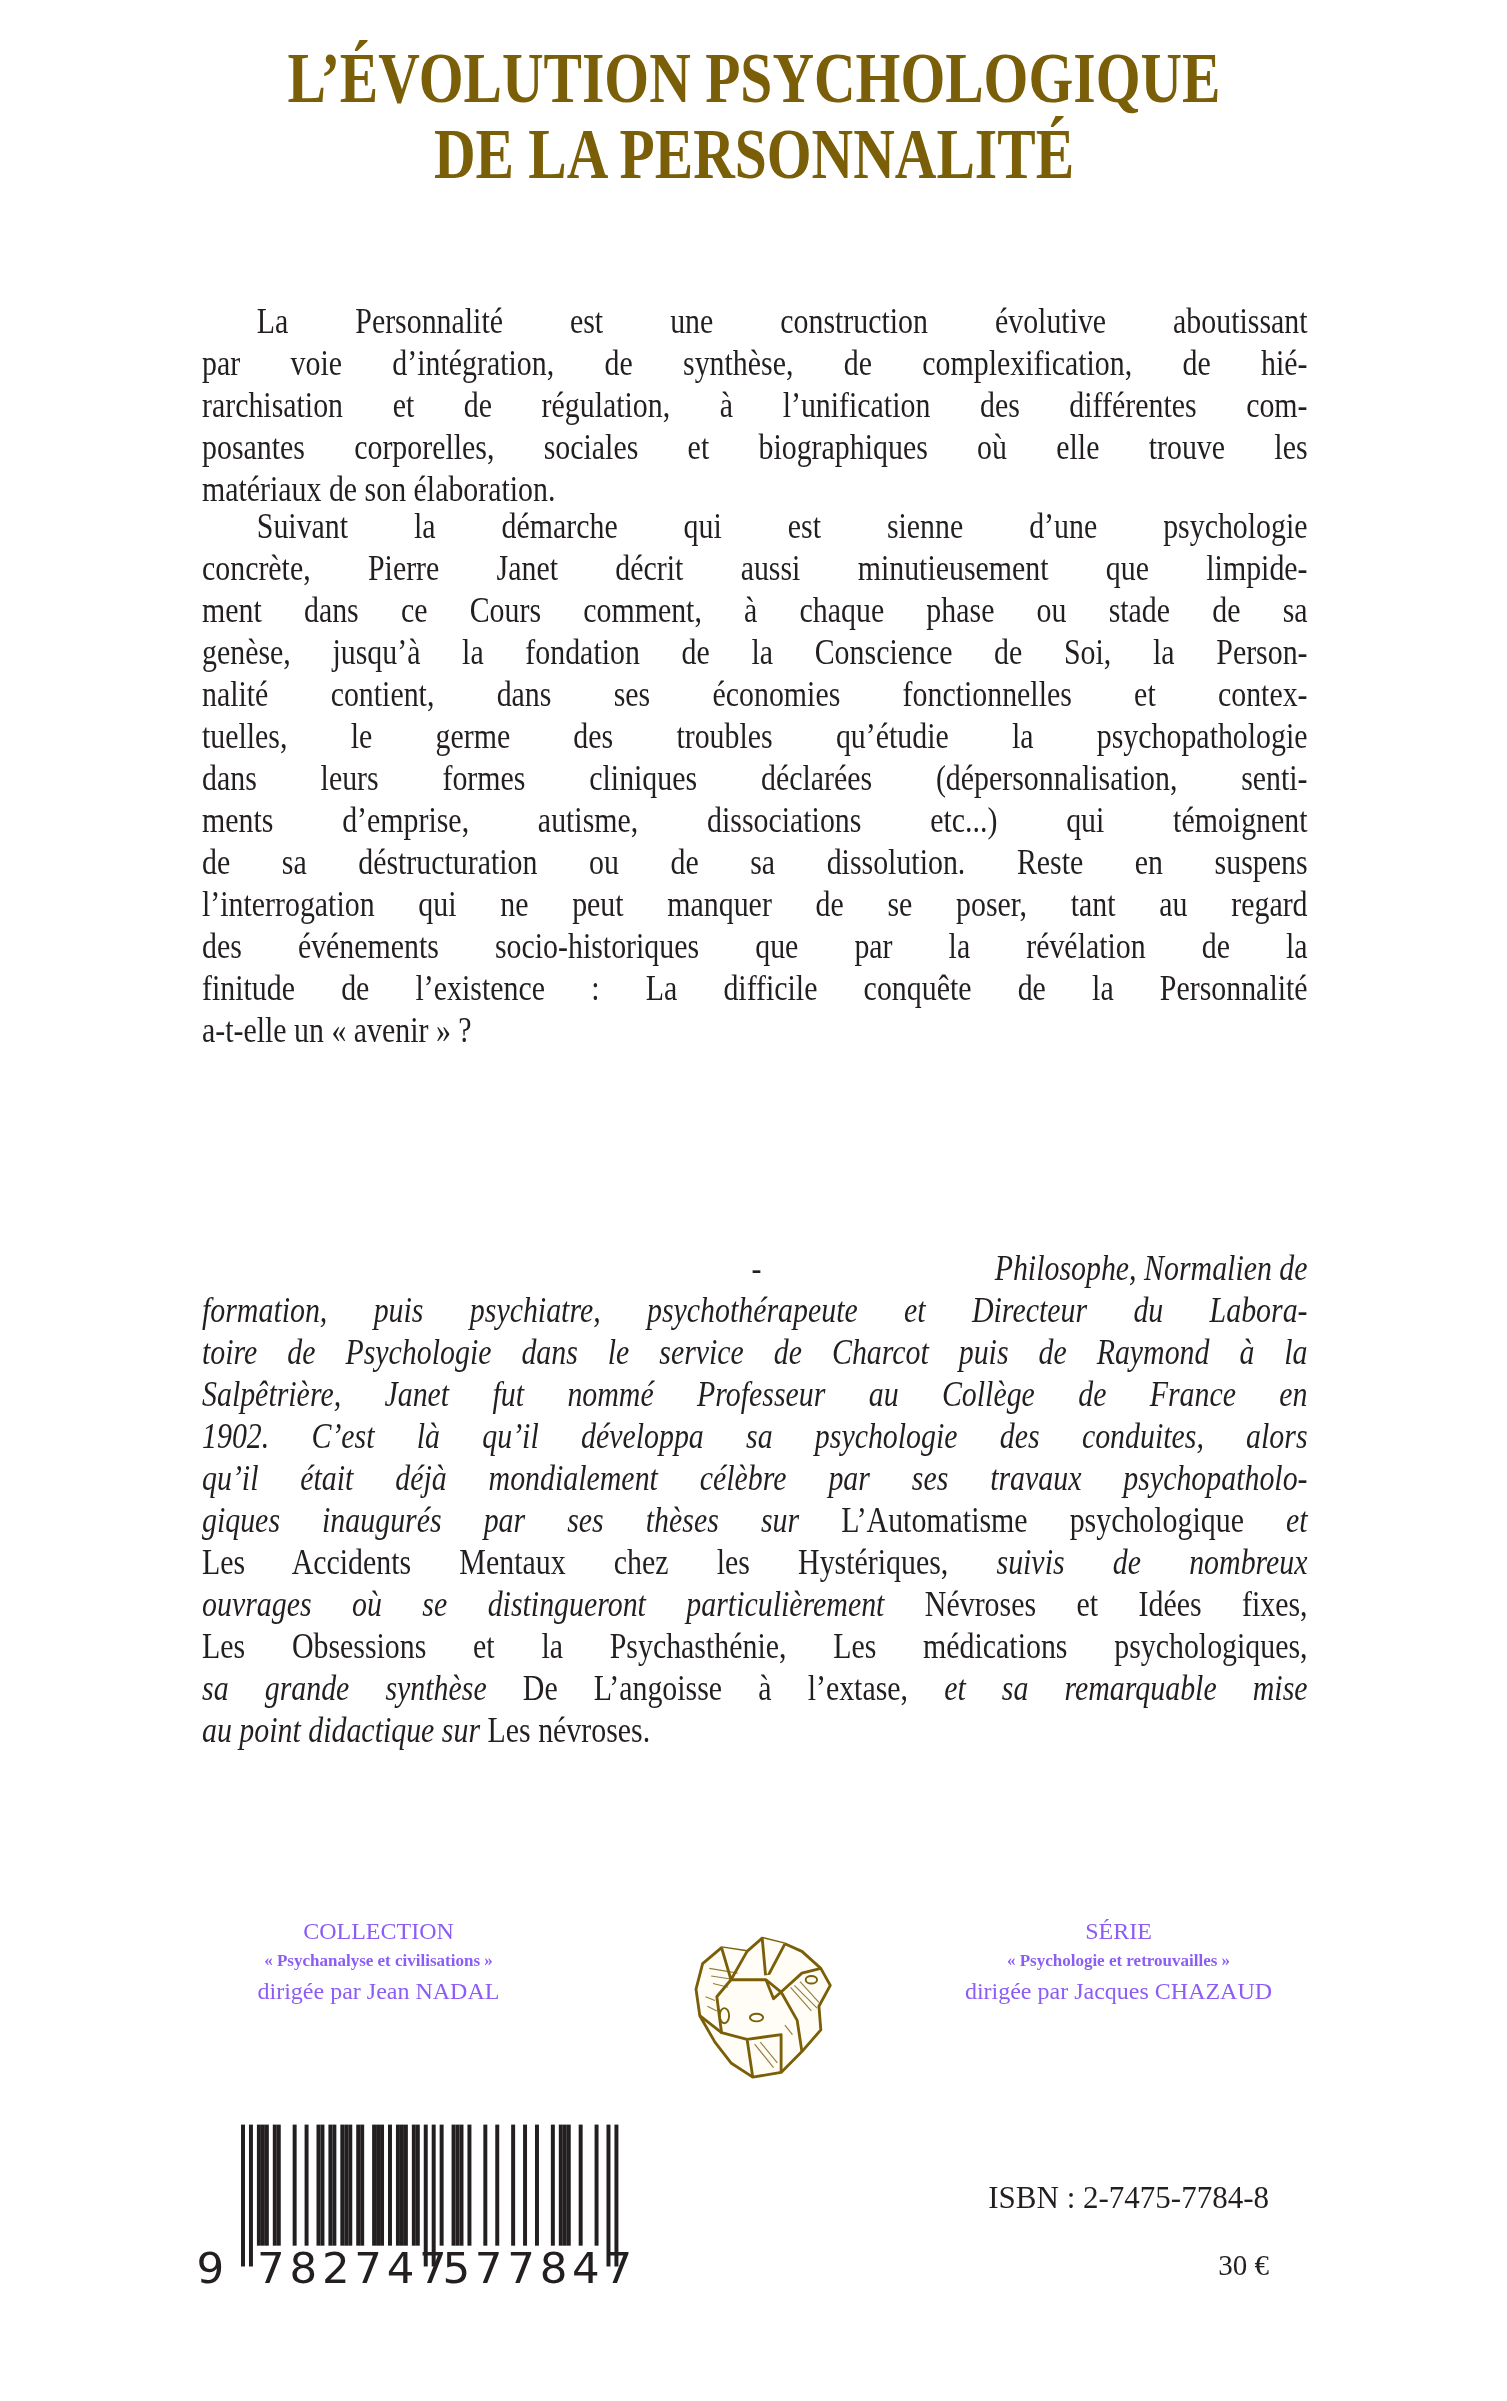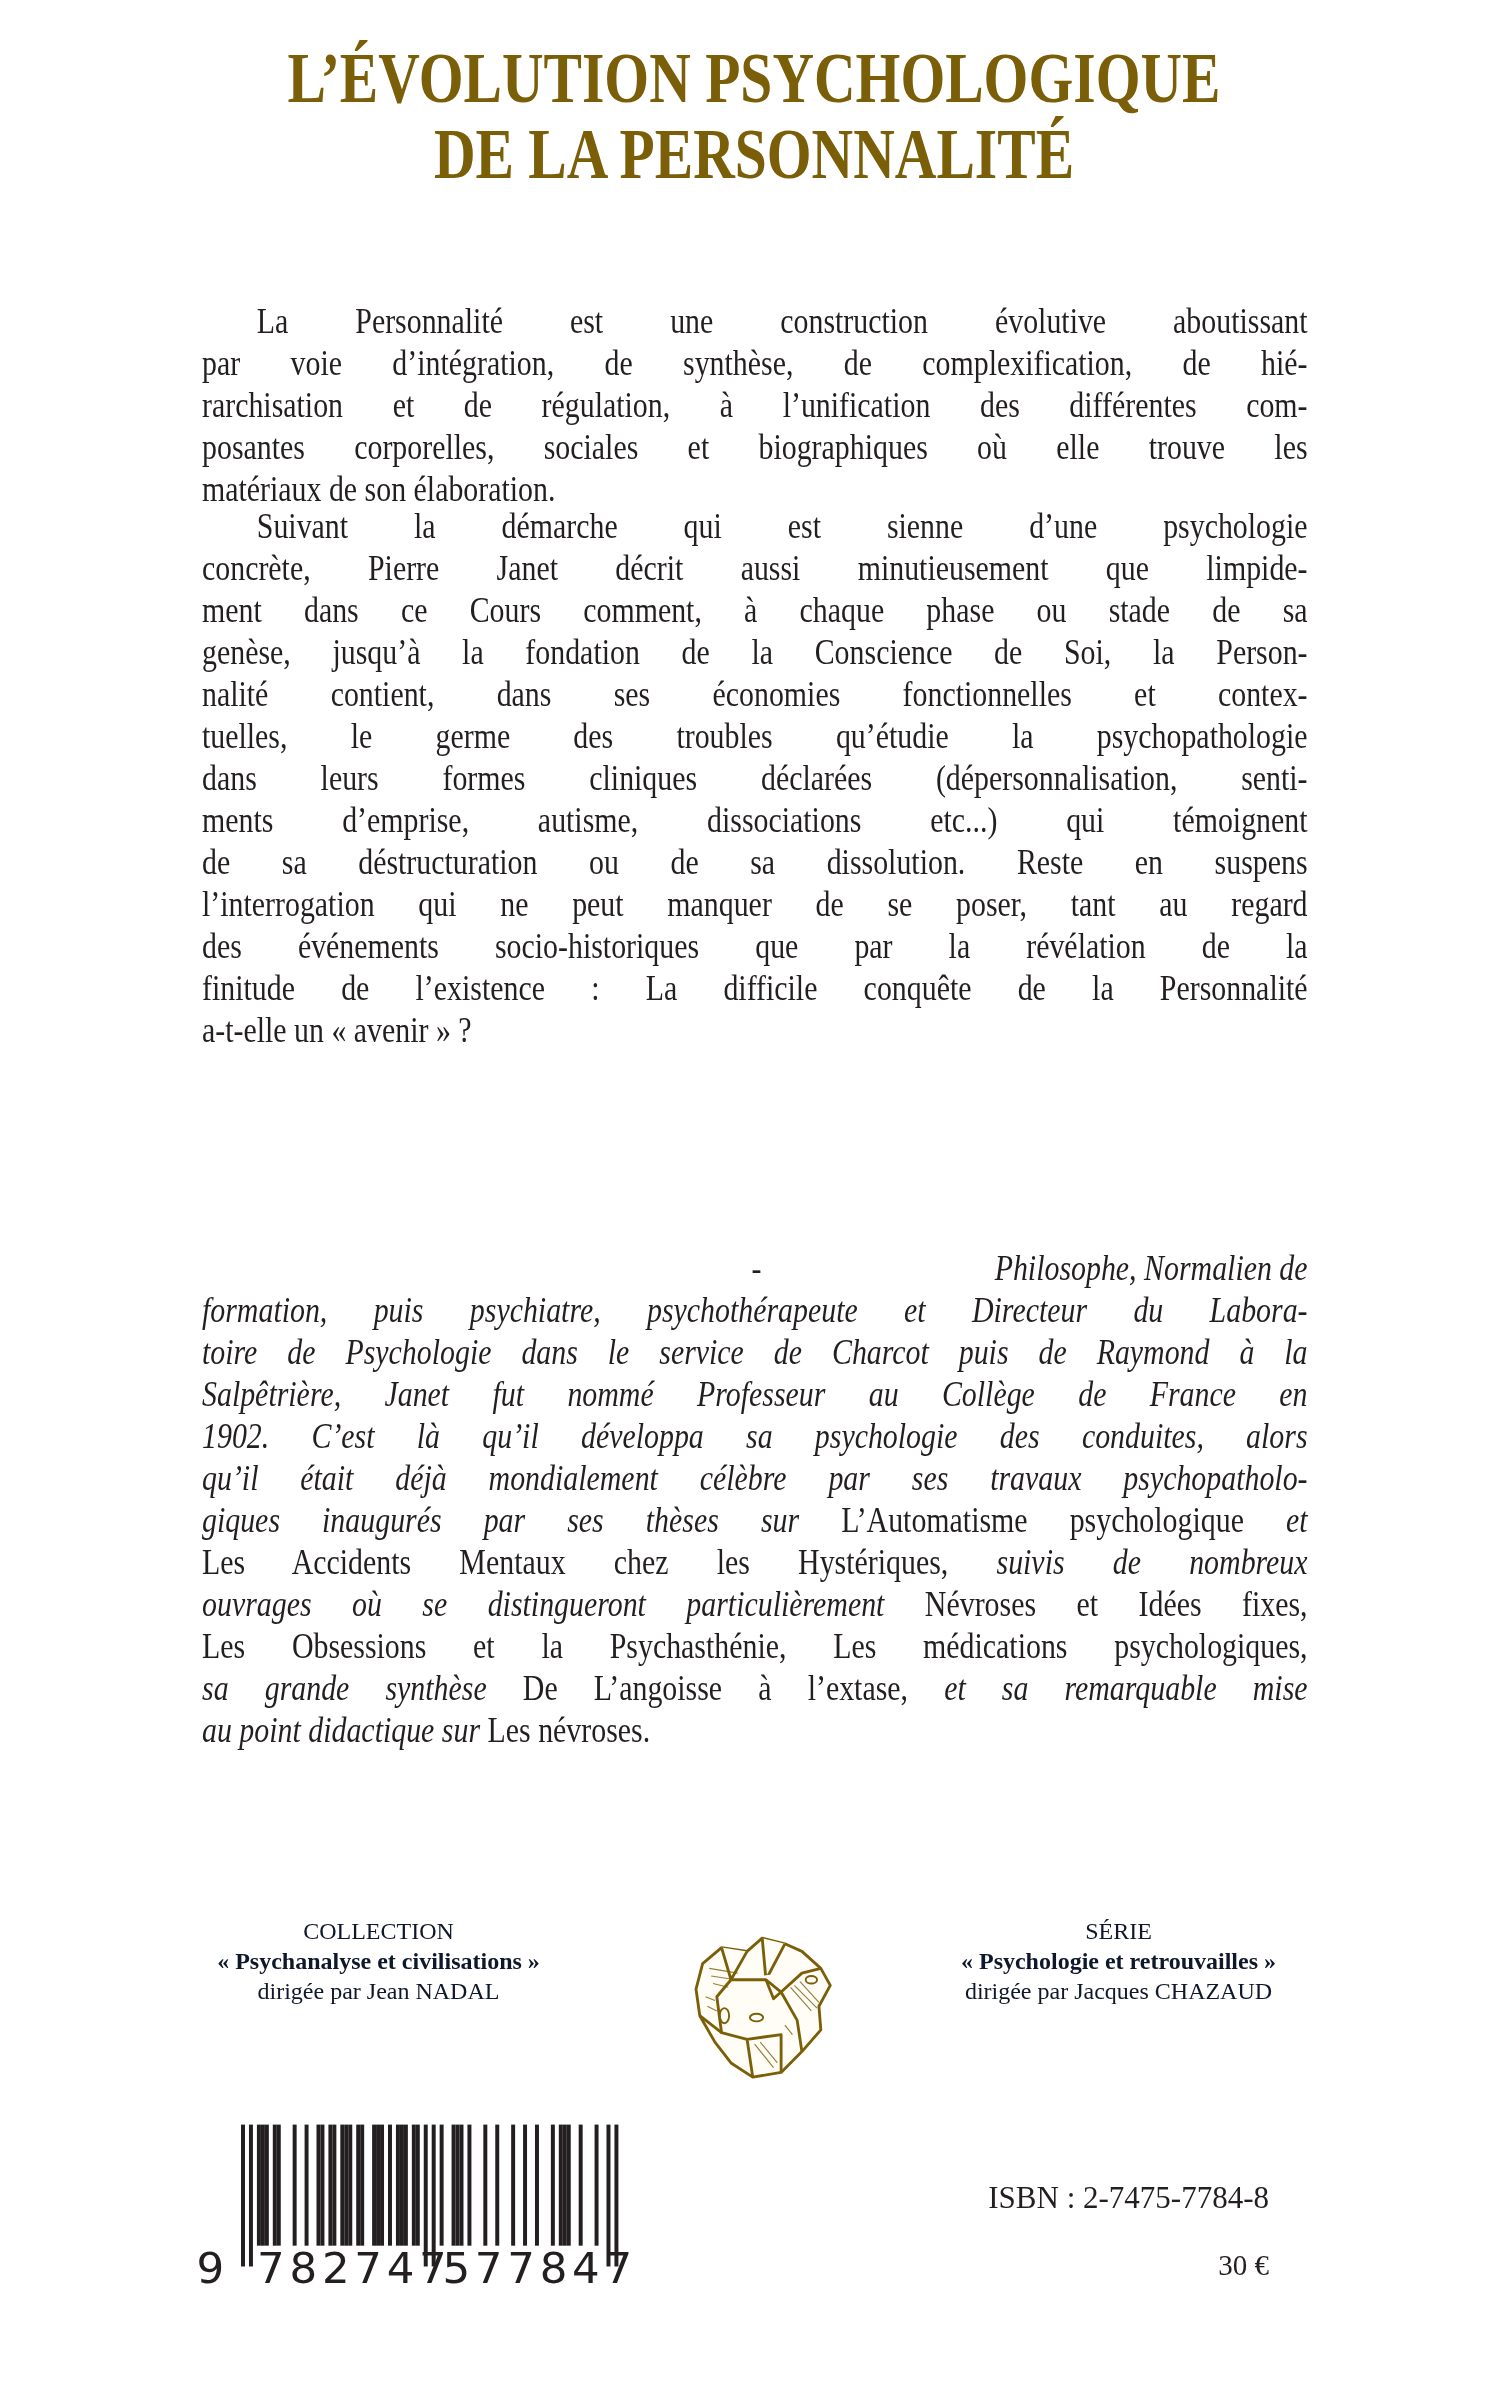--- a/index.html
+++ b/index.html
@@ -15,23 +15,23 @@
   .line { display:block; white-space:nowrap; text-align:justify; text-align-last:justify; height:42px; overflow:visible; }
   .line.last { text-align-last:left; }
   .indent { padding-left:66px; }
   .p1 { top:300px; }
   .p2 { top:505px; }
   .bio { top:1247px; }
   .bio .line { font-size:36px; }
   .it { font-style:italic; }
   .dash-line { position:relative; }
   .dash { position:absolute; left:662px; top:0; font-style:normal; }
-  .series { position:absolute; top:1916px; width:397px; text-align:center; color:#0f172a;
+  .series { position:absolute; top:1916px; width:397px; text-align:center; color:#8b5cf6;
             font-size:24px; line-height:30px; }
-  .series .name { font-weight:bold; font-size:24px; }
+  .series .name { font-weight:bold; font-size:17px; }
   .series.left { left:180px; }
   .series.right { left:920px; }
   .logo { position:absolute; left:679px; top:1921px; width:156px; height:161px; }
   .barcode { position:absolute; left:189px; top:2115px; width:454px; height:180px; }
   .isbn { position:absolute; right:239px; top:2181px; font-size:31px; line-height:34px; }
   .price { position:absolute; right:239px; top:2248px; font-size:29px; line-height:34px;text-align:center; }
 </style>
 </head>
 <body>
 

